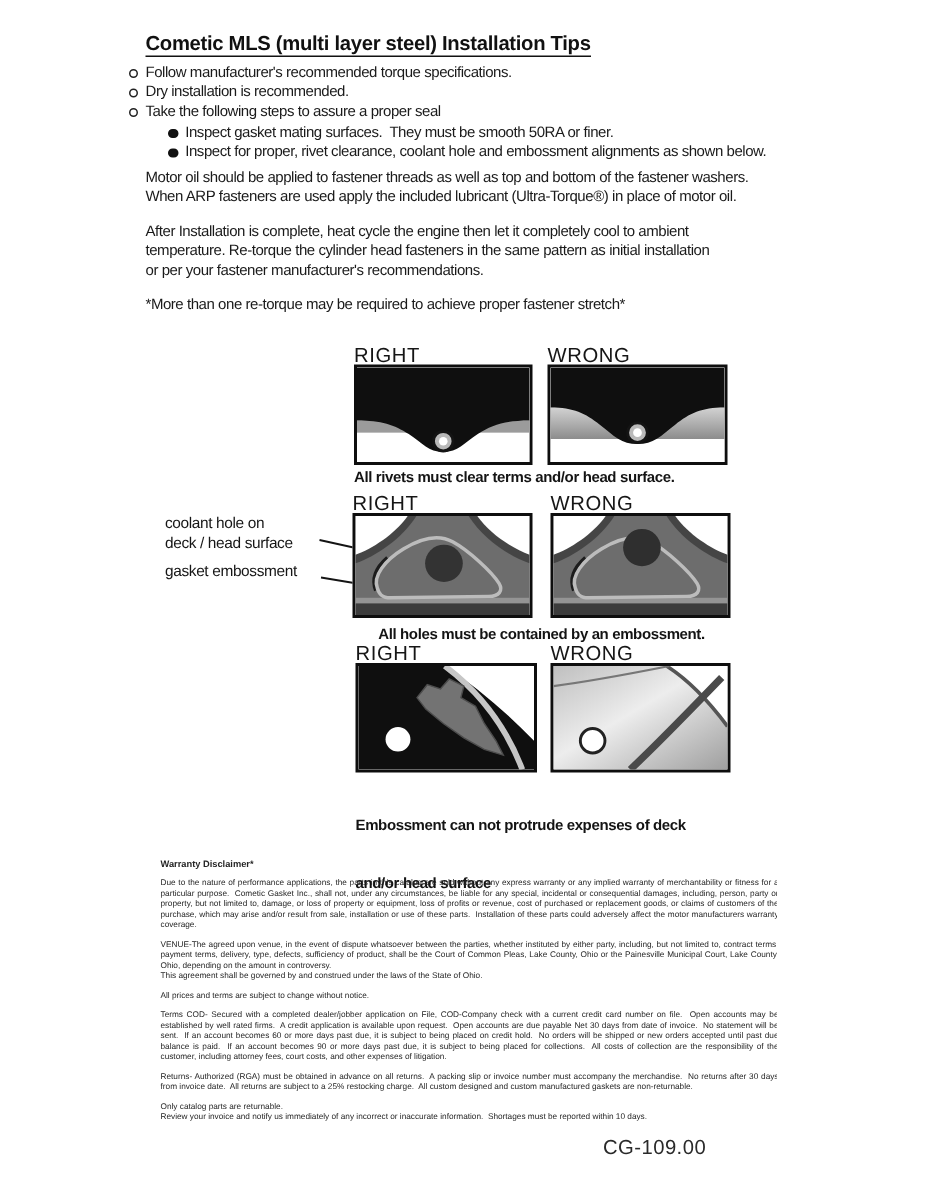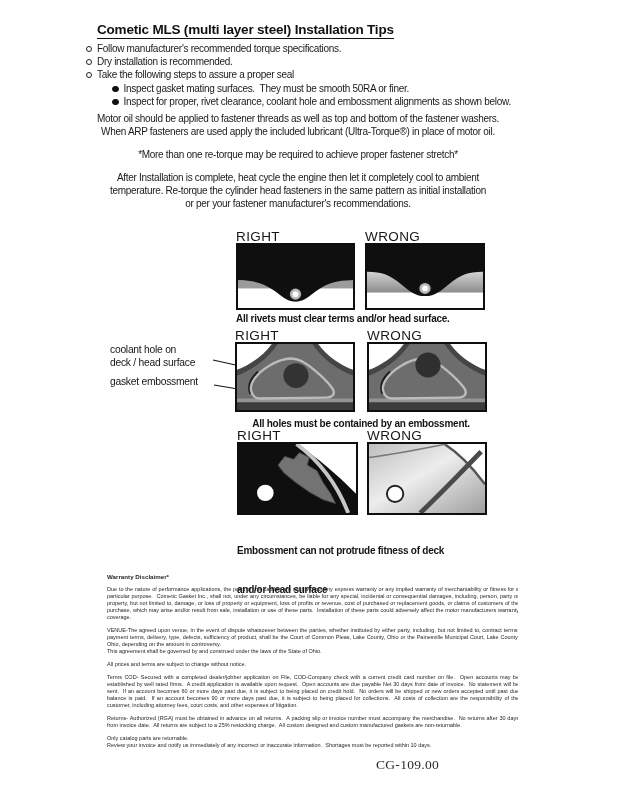--- a/index.html
+++ b/index.html
@@ -14,38 +14,38 @@
            line-height:13.2px;color:#1a1a1a;}
   .b-row{display:flex;align-items:flex-start;white-space:pre;}
   .b-row .mark{flex:0 0 auto;width:4px;height:4px;border:1px solid #222;border-radius:50%;
                margin:4px 5px 0 0;background:#fff;}
   .b-row.sub{margin-left:26px;}
   .b-row.sub .mark{background:#111;border-color:#111;width:4.5px;height:4.5px;}
 
   .diesel{position:absolute;left:97px;top:112px;font-size:10px;letter-spacing:-0.3px;
           line-height:13.2px;color:#1a1a1a;}
   .diesel h2{margin:0 0 6px 0;font-size:13px;letter-spacing:-0.2px;color:#111;}
-  .diesel .para{margin:0 0 9.5px 0;text-align:center;}
+  .diesel .para{margin:0 0 9.5px 0;}
   .diesel .line{white-space:pre;}
 
   .flabel{position:absolute;font-size:13.5px;letter-spacing:.4px;color:#161616;text-align:left;}
   .panel{position:absolute;border:2px solid #0e0e0e;box-sizing:border-box;background:#fff;}
   .panel svg{display:block;width:100%;height:100%;}
   .caption{position:absolute;font-weight:bold;font-size:10px;letter-spacing:-0.25px;color:#141414;line-height:13px;white-space:pre;}
   .caption.center{text-align:center;}
 
   .side-label{position:absolute;font-size:10.3px;letter-spacing:-0.25px;color:#161616;
               text-align:left;line-height:13px;}
   .leader{position:absolute;}
 
   .legal{position:absolute;left:107px;top:573px;width:412px;color:#262626;}
   .legal h3{margin:0 0 6px 0;font-size:6.2px;letter-spacing:0;}
   .legal p{margin:0 0 6px 0;font-size:5.5px;line-height:7px;white-space:pre-wrap;text-align:justify;}
 
-  .page-num{position:absolute;left:376px;top:757px;font-size:13.5px;letter-spacing:.3px;color:#2a2a2a;white-space:pre;font-family:Liberation Serif, serif;}
+  .page-num{position:absolute;left:402px;top:757px;font-size:13.5px;letter-spacing:.3px;color:#2a2a2a;white-space:pre;}
 </style>
 </head>
 <body>
 
 <div id="page">
 
   <div class="title-wrap">
     <span class="title">Cometic MLS (multi layer steel) Installation Tips</span>
   </div>
 
@@ -71,26 +71,26 @@
       <span>Inspect for proper, rivet clearance, coolant hole and embossment alignments as shown below.</span>
     </div>
   </div>
 
   <div class="diesel">
     <div class="para">
       <div class="line">Motor oil should be applied to fastener threads as well as top and bottom of the fastener washers.</div>
       <div class="line">When ARP fasteners are used apply the included lubricant (Ultra-Torque®) in place of motor oil.</div>
     </div>
     <div class="para">
-      <div class="line">*More than one re-torque may be required to achieve proper fastener stretch*</div>
-    </div>
-    <div class="para">
       <div class="line">After Installation is complete, heat cycle the engine then let it completely cool to ambient</div>
       <div class="line">temperature. Re-torque the cylinder head fasteners in the same pattern as initial installation</div>
       <div class="line">or per your fastener manufacturer's recommendations.</div>
+    </div>
+    <div class="para">
+      <div class="line">*More than one re-torque may be required to achieve proper fastener stretch*</div>
     </div>
   </div>
 
   <div class="flabel" style="left:236px;top:229px;width:119px;">RIGHT</div>
   <div class="flabel" style="left:365px;top:229px;width:120px;">WRONG</div>
 
   <div class="panel" style="left:236px;top:243px;width:119px;height:67px;">
     <svg viewBox="0 0 120 66" preserveAspectRatio="none">
       <rect x="0" y="0" width="120" height="66" fill="#ffffff"></rect>
       <rect x="0" y="37" width="120" height="8.5" fill="#9b9b9b"></rect>
@@ -190,21 +190,21 @@
       <rect x="0" y="0" width="120" height="72" fill="url(#bandGrad)"></rect>
       <path d="M78,0 L120,0 L120,42 C106,23 92,9 78,0 Z" fill="#ffffff"></path>
       <path d="M78,0 C92,9 106,23 120,42" fill="none" stroke="#555555" stroke-width="2.5"></path>
       <path d="M0,14 C30,10 55,5 80,0" fill="none" stroke="#777777" stroke-width="1.5"></path>
       <path d="M116,8 C95,30 74,52 53,72" fill="none" stroke="#4a4a4a" stroke-width="5"></path>
       <circle cx="27" cy="52" r="8.5" fill="#ffffff" stroke="#222222" stroke-width="2"></circle>
     </svg>
   </div>
 
   <div class="caption" style="left:237px;top:518px;">
-    <div>Embossment can not protrude fitness of deck</div>
+    <div>Embossment can not protrude expenses of deck</div>
     <div>and/or head surface</div>
   </div>
 
   <div class="legal">
     <h3>Warranty Disclaimer*</h3>
     <p>Due to the nature of performance applications, the parts in this catalog are sold without any express warranty or any implied warranty of merchantability or fitness for a particular purpose.  Cometic Gasket Inc., shall not, under any circumstances, be liable for any special, incidental or consequential damages, including, person, party or property, but not limited to, damage, or loss of property or equipment, loss of profits or revenue, cost of purchased or replacement goods, or claims of customers of the purchase, which may arise and/or result from sale, installation or use of these parts.  Installation of these parts could adversely affect the motor manufacturers warranty coverage.</p>
     <p>VENUE-The agreed upon venue, in the event of dispute whatsoever between the parties, whether instituted by either party, including, but not limited to, contract terms, payment terms, delivery, type, defects, sufficiency of product, shall be the Court of Common Pleas, Lake County, Ohio or the Painesville Municipal Court, Lake County, Ohio, depending on the amount in controversy.
 This agreement shall be governed by and construed under the laws of the State of Ohio.</p>
     <p>All prices and terms are subject to change without notice.</p>
     <p>Terms COD- Secured with a completed dealer/jobber application on File, COD-Company check with a current credit card number on file.  Open accounts may be established by well rated firms.  A credit application is available upon request.  Open accounts are due payable Net 30 days from date of invoice.  No statement will be sent.  If an account becomes 60 or more days past due, it is subject to being placed on credit hold.  No orders will be shipped or new orders accepted until past due balance is paid.  If an account becomes 90 or more days past due, it is subject to being placed for collections.  All costs of collection are the responsibility of the customer, including attorney fees, court costs, and other expenses of litigation.</p>

